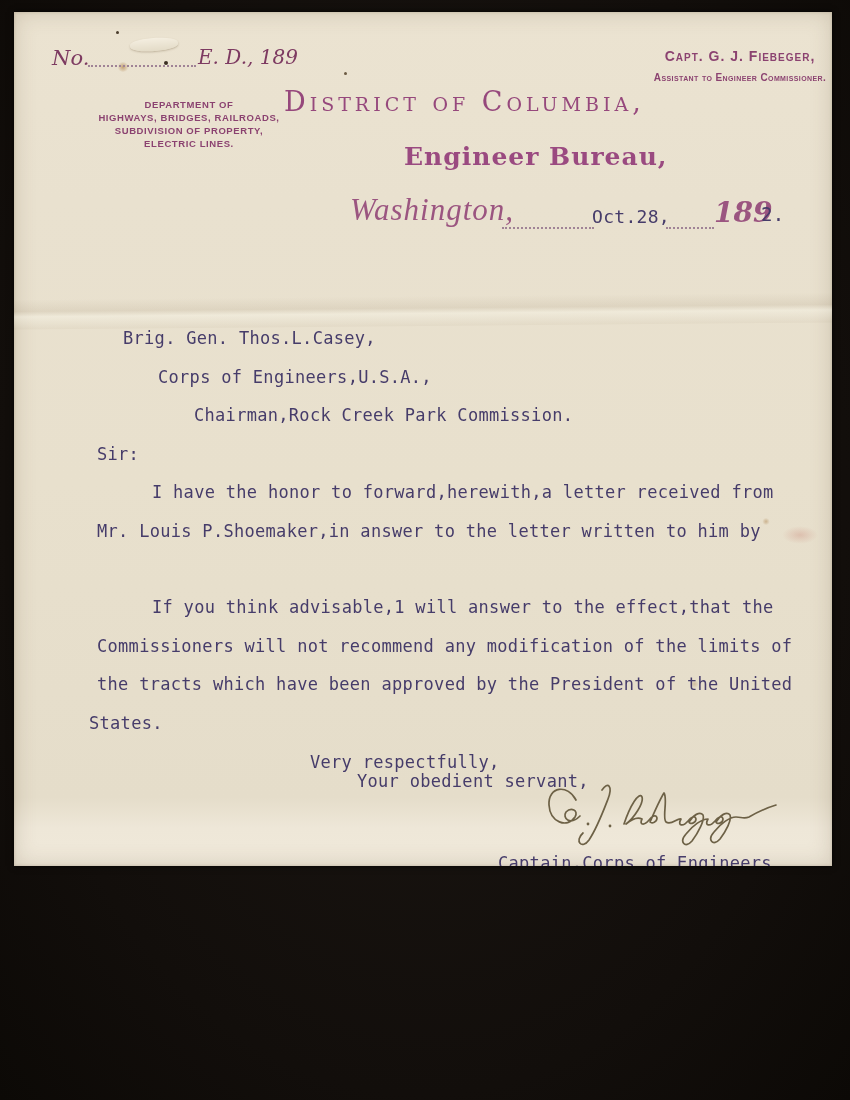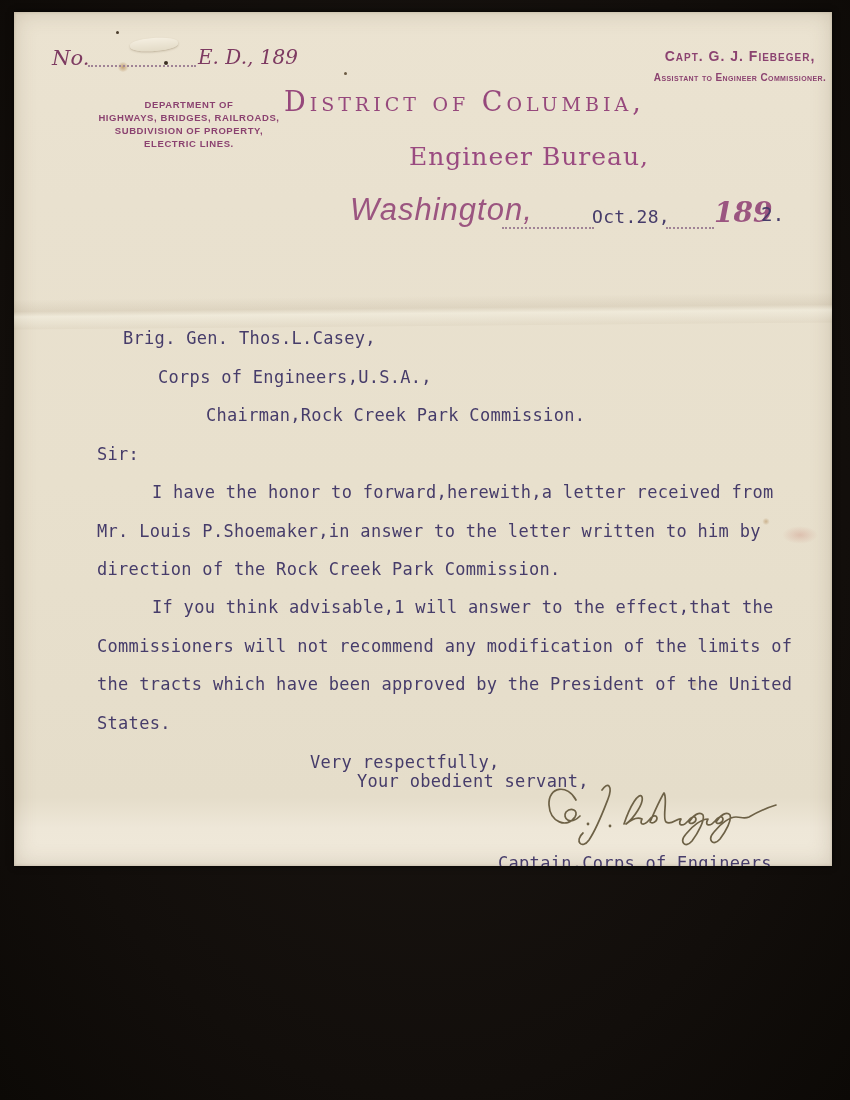--- a/index.html
+++ b/index.html
@@ -40,23 +40,23 @@
   .dot-no{left:74px;top:52px;width:108px;}
   .dept{left:55px;top:86px;width:240px;text-align:center;color:#8b4270;
     font-size:9.5px;line-height:13px;letter-spacing:0.6px;font-weight:bold;}
   .capt{left:616px;top:36px;width:220px;text-align:center;color:#8b4270;}
   .capt .l1{font-variant:small-caps;font-size:14px;letter-spacing:1px;font-weight:bold;}
   .capt .l2{font-variant:small-caps;font-size:10px;letter-spacing:0.4px;margin-top:8px;font-weight:bold;}
   .doc-title{left:270px;top:74px;width:360px;text-align:center;
     font-family:"DejaVu Serif","Liberation Serif",serif;font-variant:small-caps;
     font-size:27px;letter-spacing:4px;color:#96487c;}
   .bureau{left:390px;top:130px;width:250px;text-align:center;
-    font-family:"DejaVu Serif","Liberation Serif",serif;font-weight:normal;
+    font-family:"DejaVu Serif","Liberation Serif",serif;font-weight:bold;
     font-size:25px;letter-spacing:1px;color:#9a4a80;}
-  .washington{left:336px;top:180px;font-family:Liberation Sans, sans-serif;
+  .washington{left:336px;top:180px;font-family:Liberation Serif, serif;
     font-style:italic;font-size:31px;letter-spacing:1px;color:#9b5580;}
   .dot-date1{left:488px;top:214px;width:92px;}
   .dot-date2{left:652px;top:214px;width:48px;}
   .year-printed{left:700px;top:184px;font-size:28px;color:#9b5580;font-weight:bold;}
 
   
   .tw{font-family:"DejaVu Sans Mono","Liberation Mono",monospace;font-size:17px;
       letter-spacing:0.3px;color:#463c6a;}
   .date-typed{left:578px;top:194px;font-size:18px;}
   .year-typed{left:747px;top:191px;font-size:19px;}
@@ -102,32 +102,31 @@
 
   <div class="abs washington">Washington,</div>
   <div class="dotlead dot-date1"></div>
   <div class="abs tw date-typed">Oct.28,</div>
   <div class="dotlead dot-date2"></div>
   <div class="abs ital-serif year-printed">189</div>
   <div class="abs tw year-typed">2.</div>
 
   <div class="abs tw" style="left:88px;top:316px;margin-left:21px;">Brig. Gen. Thos.L.Casey,</div>
   <div class="abs tw" style="left:144px;top:355px;">Corps of Engineers,U.S.A.,</div>
-  <div class="abs tw" style="left:192px;top:393px;">Chairman,Rock Creek Park Commission.</div>
+  <div class="abs tw" style="left:180px;top:393px;">Chairman,Rock Creek Park Commission.</div>
 
   <div class="abs tw" style="left:83px;top:432px;">Sir:</div>
 
   <div class="abs tw" style="left:83px;top:509px;">Mr. Louis P.Shoemaker,in answer to the letter written to him by</div>
   <div class="abs tw" style="left:138px;top:470px;">I have the honor to forward,herewith,a letter received from</div>
-  <div class="abs tw" style="left:83px;top:547px;">direction of the Rock Creek Park Commission.</div>
 
   <div class="abs tw" style="left:138px;top:585px;">If you think advisable,1 will answer to the effect,that the</div>
   <div class="abs tw" style="left:83px;top:624px;">Commissioners will not recommend any modification of the limits of</div>
   <div class="abs tw" style="left:83px;top:662px;">the tracts which have been approved by the President of the United</div>
-  <div class="abs tw" style="left:83px;top:701px;">States.</div>
+  <div class="abs tw" style="left:75px;top:701px;">States.</div>
 
   <div class="abs tw" style="left:296px;top:740px;">Very respectfully,</div>
   <div class="abs tw" style="left:343px;top:759px;">Your obedient servant,</div>
 
   <svg class="sig" viewBox="0 0 248 86">
     <path d="M40 26 C32 10 12 12 13 31 C14 48 31 55 39 43 C43 36 35 33 30 38 C26 44 34 52 44 42"></path>
     <circle cx="52" cy="50" r="1.4"></circle>
     <path d="M66 16 C72 7 77 12 72 25 C67 38 61 54 53 66 C46 76 38 67 47 59"></path>
     <circle cx="74" cy="52" r="1.4"></circle>
     <path d="M88 50 C94 32 103 17 106 23 C108 29 98 44 90 50 C96 45 102 43 106 45 C103 51 108 52 113 46 C116 42 120 40 121 44 C121 48 116 50 114 48 C118 39 124 25 128 19 C132 25 126 44 130 48 C135 52 141 44 145 45 C141 52 147 53 152 47 C155 43 159 41 160 45 C160 49 154 51 153 48 C157 41 164 37 167 41 C169 46 162 59 156 67 C149 75 143 68 150 60 C157 51 166 45 172 45 C168 52 174 53 179 47 C182 43 186 41 187 45 C187 49 181 51 180 48 C184 41 191 37 194 41 C196 46 190 57 184 65 C177 73 171 66 178 58 C185 49 194 43 200 43 C205 43 208 45 213 43 C220 39 230 34 240 31"></path>

